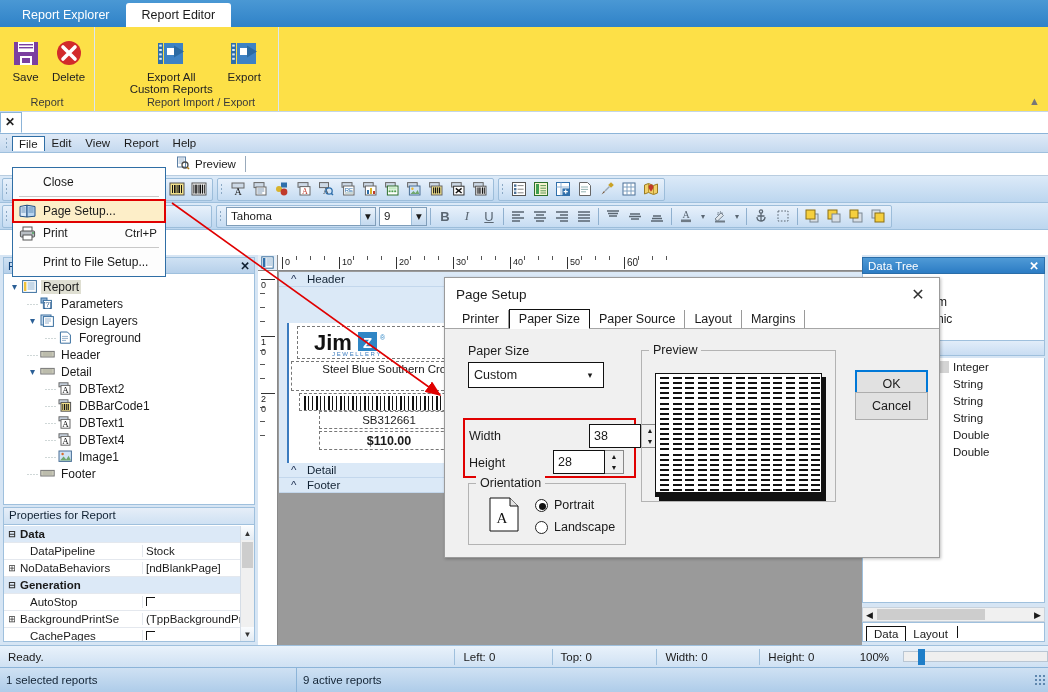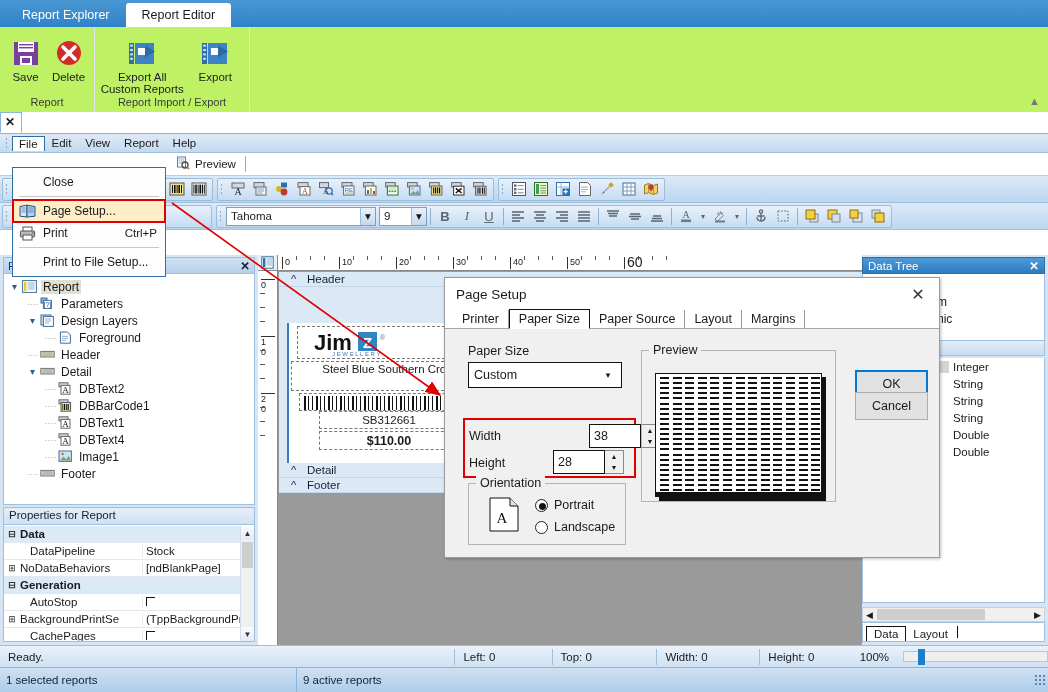--- a/index.html
+++ b/index.html
@@ -19,22 +19,22 @@
     display:flex; align-items:flex-end; padding-left:6px;
     position:relative;
   }
   .rtab {
     height:24px; line-height:24px; padding:0 16px;
     font-size:12.5px; color:#fff; cursor:default;
     border-radius:3px 3px 0 0;
   }
   .rtab.selected { background:#fff; color:#1a1a1a; }
   #ribbon-body {
-    height:85px; background:#bef264; border-bottom:1px solid #c4d6e8;
-    display:flex; position:relative;
+    height:85px; background:#fde047; border-bottom:1px solid #c4d6e8;
+    display:flex; position:relative;gap:29px;
   }
   .rgroup { display:flex; flex-direction:column; justify-content:space-between;
             border-right:1px solid #dce6f0; }
   .rgroup-items { display:flex; padding:6px 4px 0 4px; flex:1; }
   .rgroup-label { text-align:center; font-size:11px; color:#3a3a3a;
                   padding:1px 0 3px 0; }
   .rbtn { width:62px; display:flex; flex-direction:column; align-items:center;
           cursor:default; padding-top:2px; }
   .rbtn .glyph { height:36px; display:flex; align-items:center; }
   .rbtn .cap { font-size:11.5px; text-align:center; line-height:12px; color:#222; }
@@ -968,21 +968,21 @@
           <div style="position: absolute; left: 203px; top: 1px; width: 1px; height: 4px; background: rgb(85, 85, 85);"></div>
           <div style="position: absolute; left: 217px; top: 1px; width: 1px; height: 4px; background: rgb(85, 85, 85);"></div>
           <div style="position: absolute; left: 232px; top: 2px; font-size: 9px; border-left: 1px solid rgb(51, 51, 51); padding-left: 2px; height: 12px; line-height: 11px;">40</div>
           <div style="position: absolute; left: 246px; top: 1px; width: 1px; height: 4px; background: rgb(85, 85, 85);"></div>
           <div style="position: absolute; left: 260px; top: 1px; width: 1px; height: 4px; background: rgb(85, 85, 85);"></div>
           <div style="position: absolute; left: 274px; top: 1px; width: 1px; height: 4px; background: rgb(85, 85, 85);"></div>
           <div style="position: absolute; left: 289px; top: 2px; font-size: 9px; border-left: 1px solid rgb(51, 51, 51); padding-left: 2px; height: 12px; line-height: 11px;">50</div>
           <div style="position: absolute; left: 303px; top: 1px; width: 1px; height: 4px; background: rgb(85, 85, 85);"></div>
           <div style="position: absolute; left: 317px; top: 1px; width: 1px; height: 4px; background: rgb(85, 85, 85);"></div>
           <div style="position: absolute; left: 331px; top: 1px; width: 1px; height: 4px; background: rgb(85, 85, 85);"></div>
-          <div style="position: absolute; left: 346px; top: 2px; font-size: 14px; border-left: 1px solid rgb(51, 51, 51); padding-left: 2px; height: 12px; line-height: 11px;">60</div>
+          <div style="position: absolute; left: 346px; top: 2px; font-size: 10px; border-left: 1px solid rgb(51, 51, 51); padding-left: 2px; height: 12px; line-height: 11px;">60</div>
           <div style="position: absolute; left: 360px; top: 1px; width: 1px; height: 4px; background: rgb(85, 85, 85);"></div>
           <div style="position: absolute; left: 374px; top: 1px; width: 1px; height: 4px; background: rgb(85, 85, 85);"></div>
           <div style="position: absolute; left: 388px; top: 1px; width: 1px; height: 4px; background: rgb(85, 85, 85);"></div>
         </div>
     </div>
     <div id="vruler">
         <div style="position: absolute; left: 3px; top: 8px; font-size: 9px; border-top: 1px solid rgb(51, 51, 51); width: 14px;">0</div>
         <div style="position: absolute; left: 2px; top: 22px; height: 1px; width: 5px; background: rgb(85, 85, 85);"></div>
         <div style="position: absolute; left: 2px; top: 36px; height: 1px; width: 5px; background: rgb(85, 85, 85);"></div>
         <div style="position: absolute; left: 2px; top: 50px; height: 1px; width: 5px; background: rgb(85, 85, 85);"></div>
@@ -1162,21 +1162,21 @@
     <div class="dlgtab">Printer</div>
     <div class="dlgtab sel">Paper Size</div>
     <div class="dlgtab">Paper Source</div>
     <div class="dlgtab">Layout</div>
     <div class="dlgtab">Margins</div>
   </div>
 
   <div id="dlgpane">
 
     <div class="dlbl" style="position:absolute;left:23px;top:14px;">Paper Size</div>
-    <div class="dcombo" style="position:absolute;left:23px;top:32px;width:154px;">
+    <div class="dcombo" style="position:absolute;left:23px;top:32px;width:136px;">
       <span class="cv">Custom</span>
       <span class="ca">▾</span>
     </div>
 
     <div id="redbox"></div>
 
     <div class="dlbl" style="position:absolute;left:24px;top:99px;">Width</div>
     <div class="spinwrap" style="position:absolute;left:116px;top:94px;padding-left:28px;">
       <div class="spininput">
         <span>38</span>

